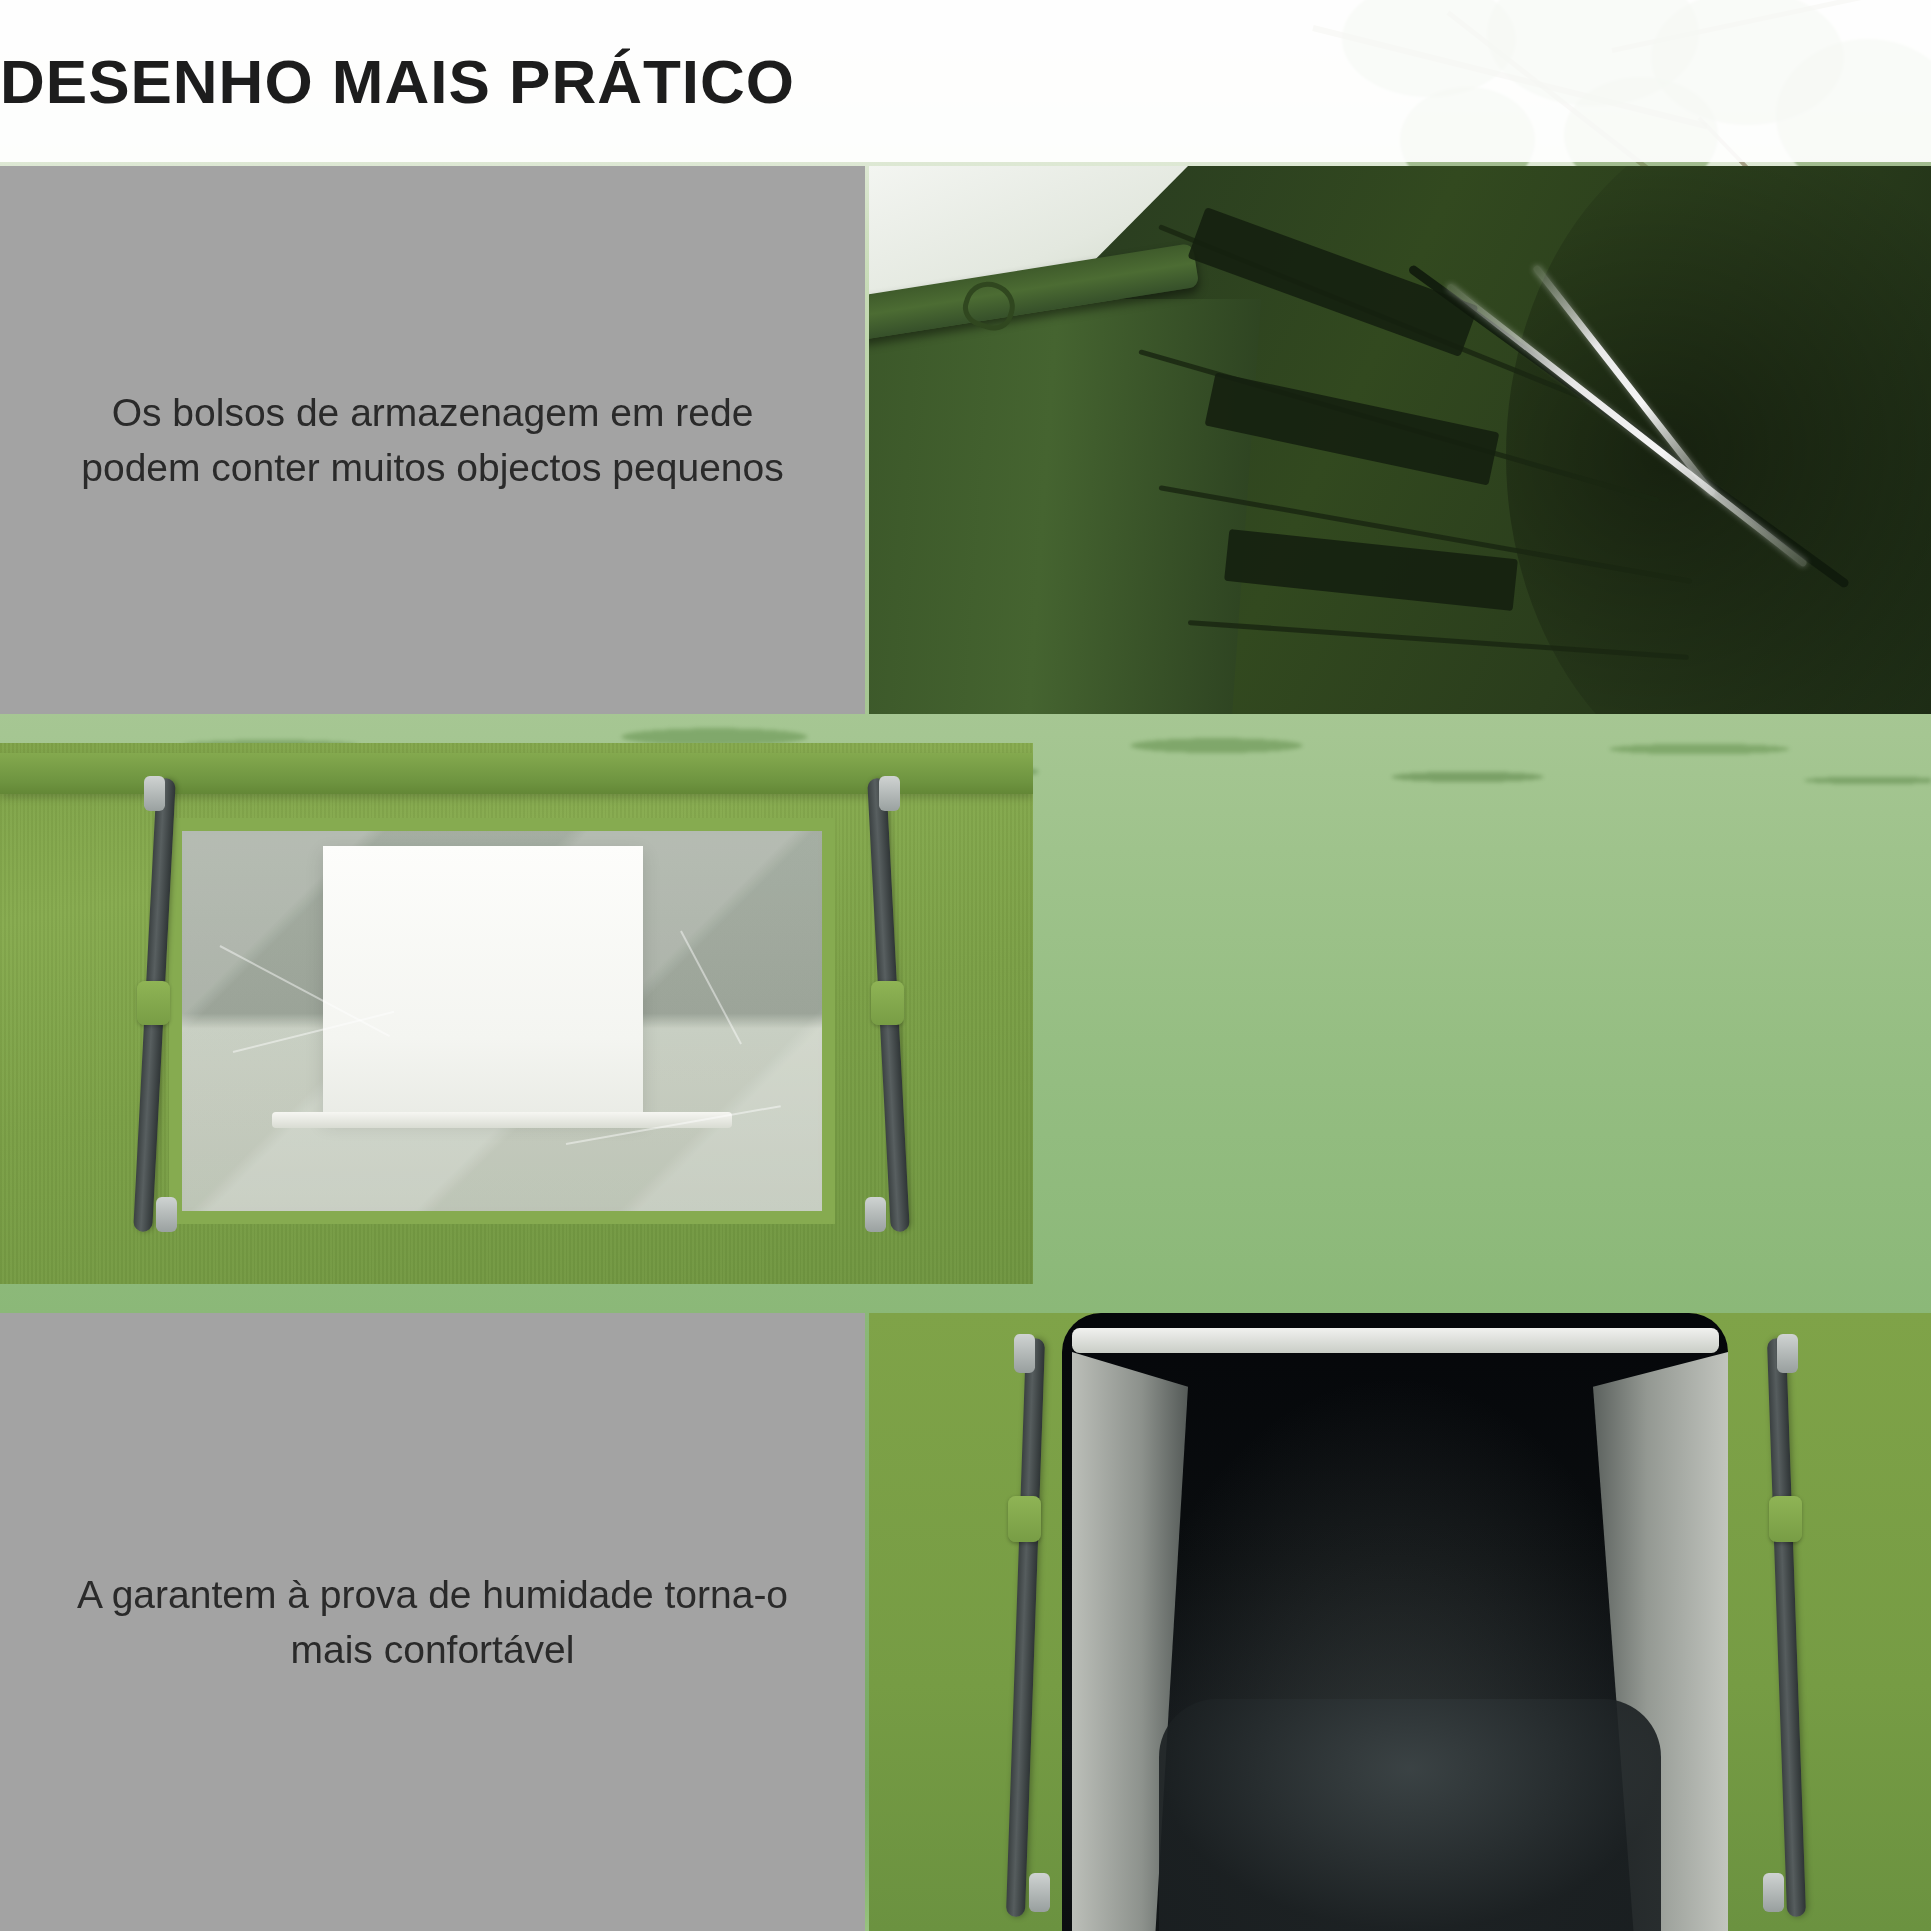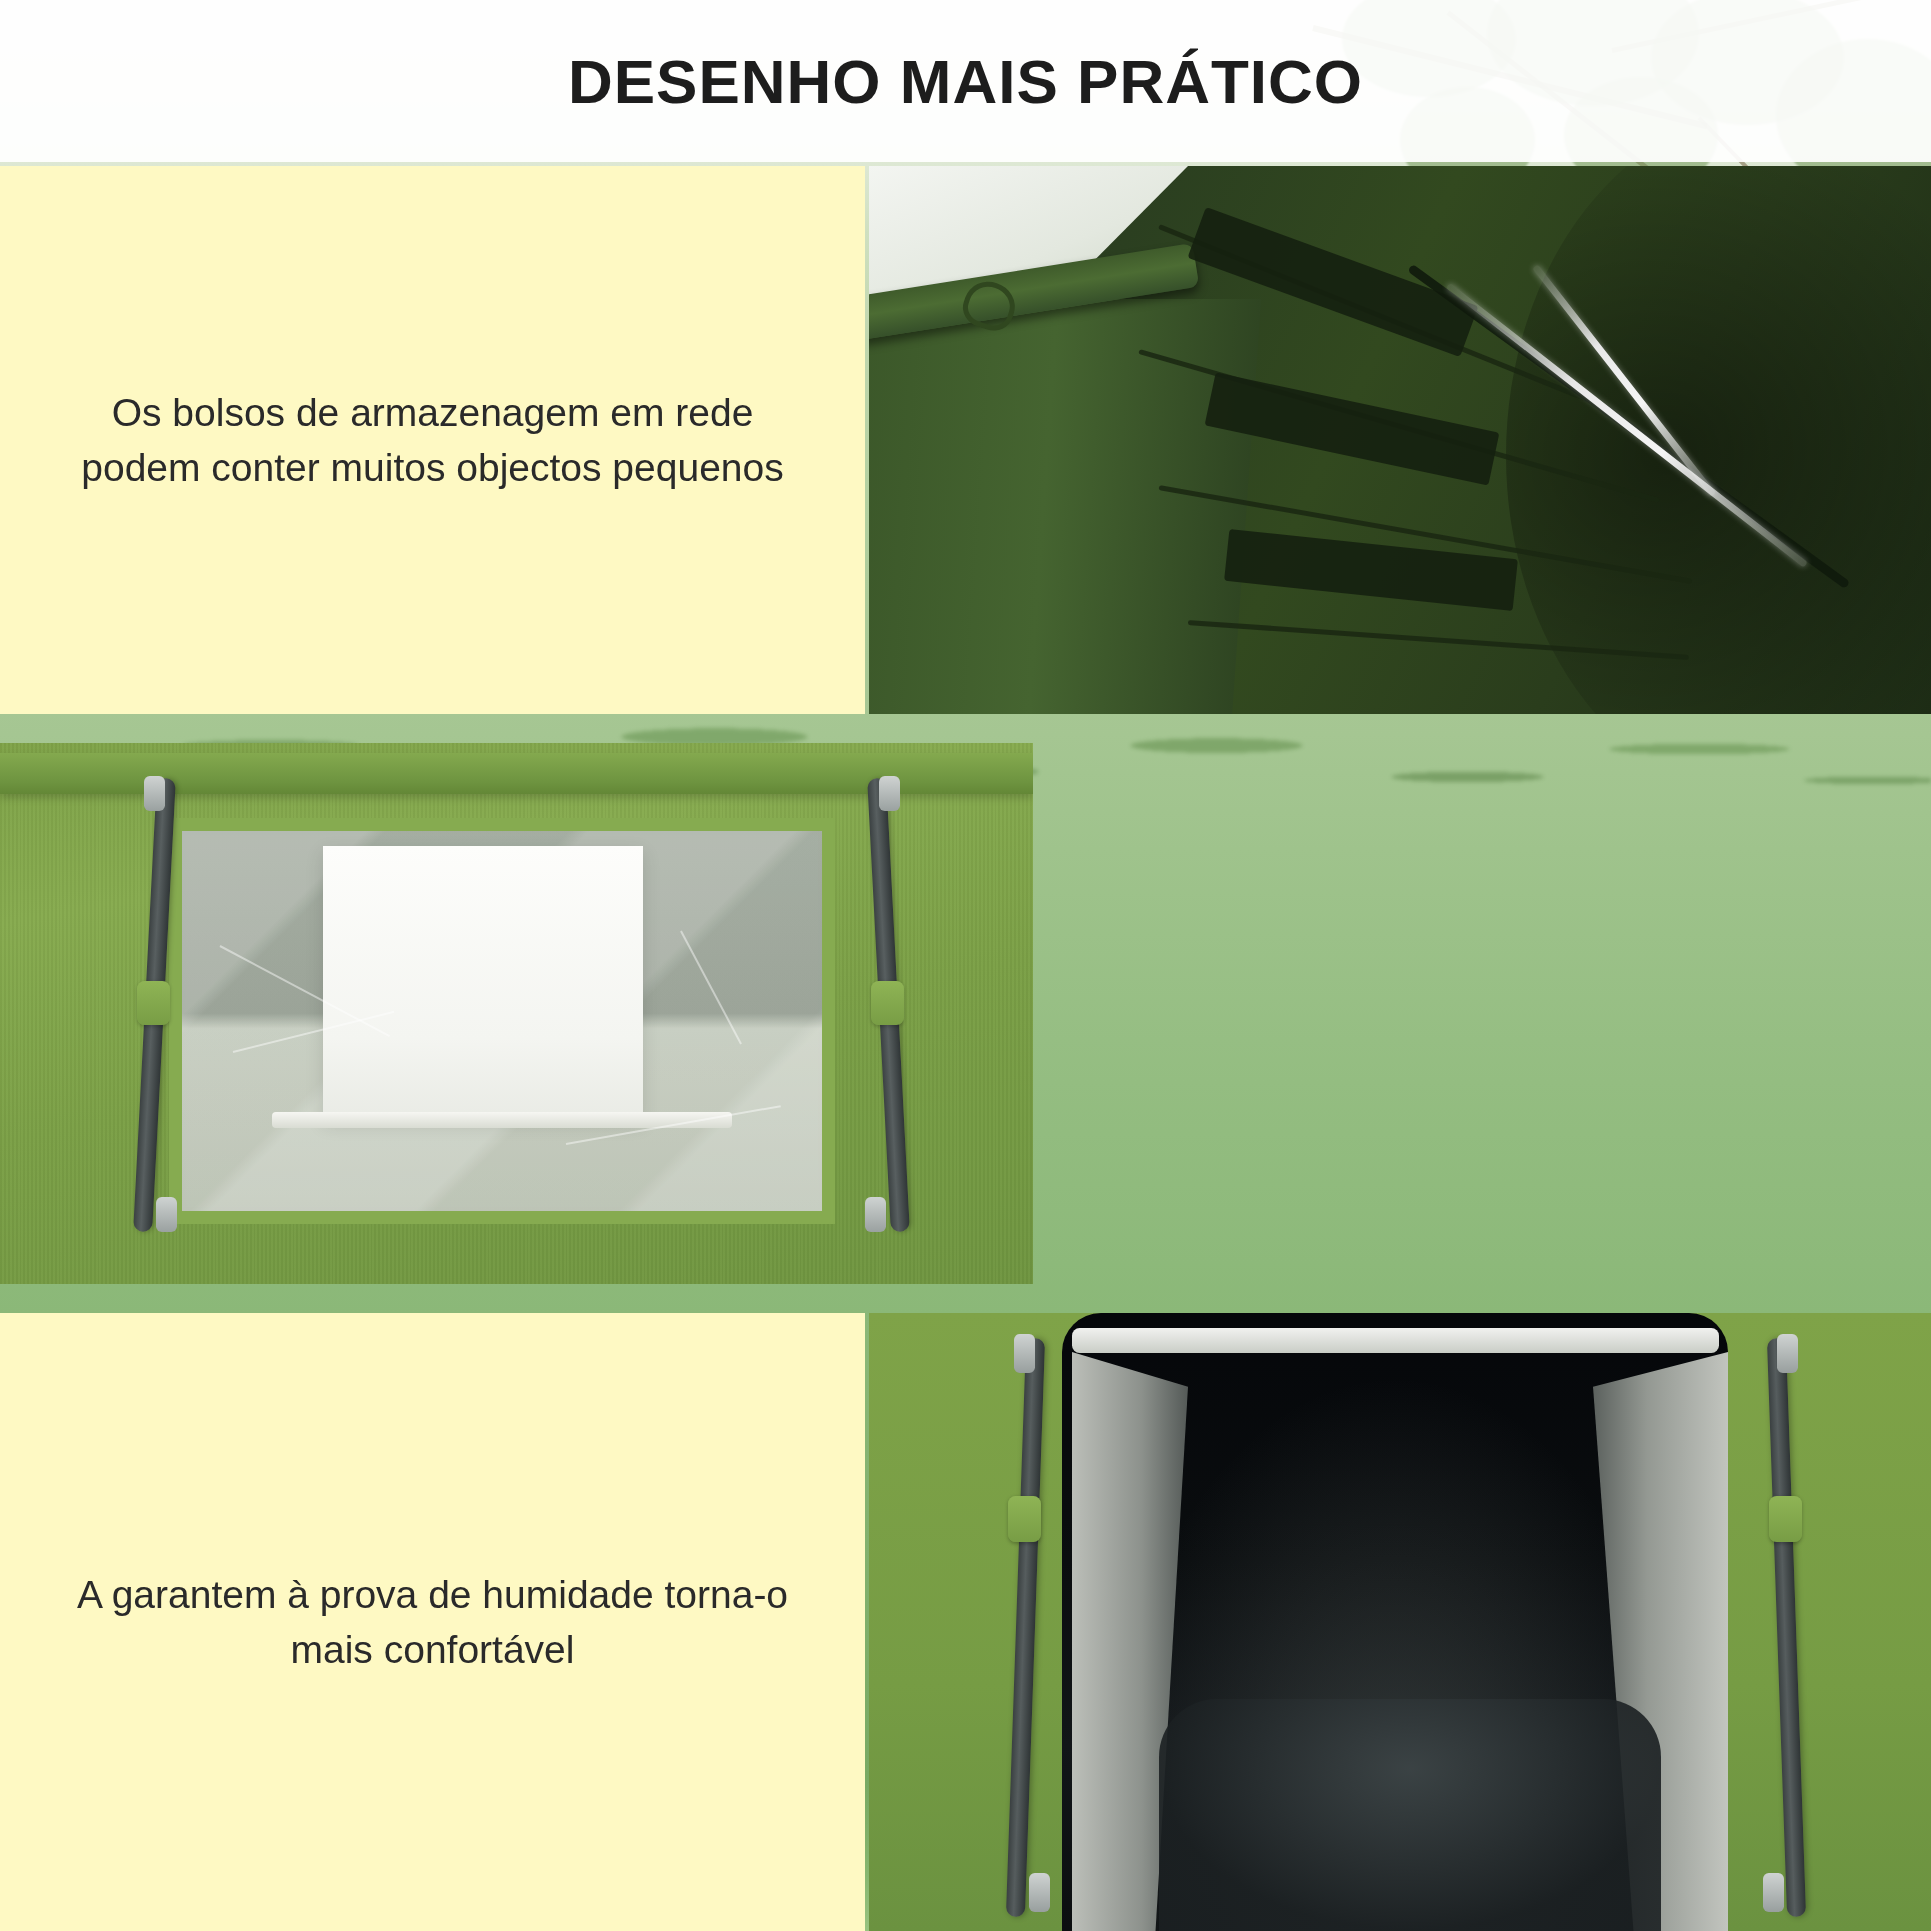--- a/index.html
+++ b/index.html
@@ -92,38 +92,37 @@
   
   .title-band {
     position: absolute;
     left: 0;
     top: 0;
     width: 1931px;
     height: 162px;
     background: rgba(255,255,255,0.93);
     display: flex;
     align-items: center;
-    justify-content: center;
   }
   .title-band .title {
     font-size: 62px;
     font-weight: bold;
     letter-spacing: 1px;
     color: #1d1d1d;
     text-align: center;
     white-space: nowrap;
   }
 
   
   .panel {
     position: absolute;
     overflow: hidden;
   }
   .text-panel {
-    background: #fef9c3;
+    background: #a3a3a3;
     display: flex;
     align-items: center;
     justify-content: flex-end;
     padding: 0 72px;
     box-sizing: border-box;
   }
   .text-panel p {
     margin: 0;
     text-align: center;
     color: #2a2a2a;

